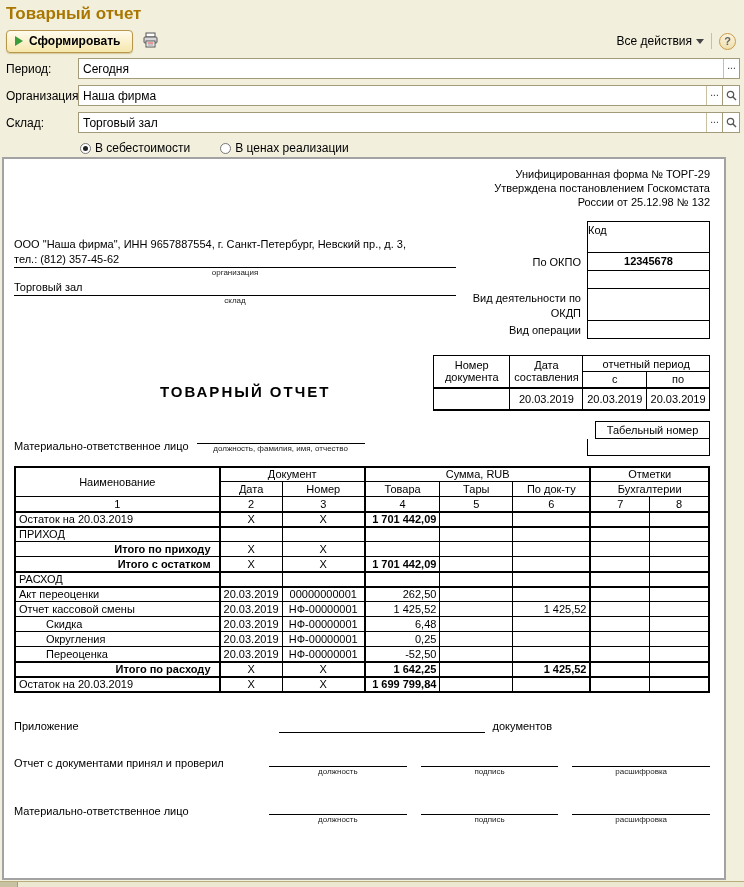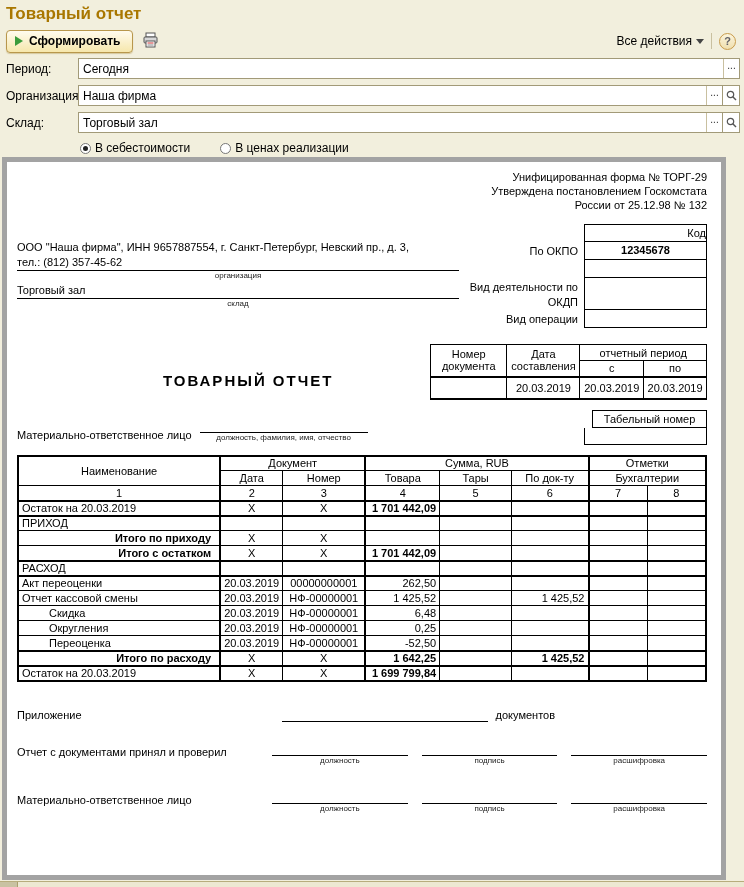--- a/index.html
+++ b/index.html
@@ -69,41 +69,41 @@
   .radio-row { display:flex; gap:30px; margin:2px 0 6px 80px; height:18px; }
   .radio-opt { display:flex; align-items:center; gap:4px; cursor:pointer; }
   .radio-circle {
     width:11px;height:11px;border-radius:50%;border:1px solid #777;background:#FFF;
     display:inline-flex;align-items:center;justify-content:center;
   }
   .radio-circle.sel::after { content:""; width:5px;height:5px;border-radius:50%;background:#222; }
   
   .doc {
     position:absolute; left:2px; right:18px; top:157px; bottom:7px;
-    background:#FFF; border:5px solid #a3a3a3; padding:6px 14px 12px 10px;
+    background:#FFF; border:2px solid #a3a3a3; padding:6px 14px 12px 10px;
     font-size:11px; overflow:hidden;
   }
   .ref-lines { text-align:right; line-height:14px; margin-top:2px; }
   
   .org-codes { display:flex; margin-top:12px; }
   .org-left { width:442px; flex:none; padding-top:16px; }
   .org-text { line-height:15px; }
   .u-line { border-bottom:1px solid #000; }
   .tiny-hint { font-size:8px; color:#222; text-align:center; line-height:10px; }
   .wh-line { line-height:15px; margin-top:2px; }
   .codes-block { flex:1; }
   .code-row { display:flex; align-items:stretch; }
   .code-label { flex:1; text-align:right; padding:2px 6px 0 0; line-height:15px; }
   .code-val {
     width:123px; flex:none; border:1px solid #000; margin-top:-1px;
     text-align:center; font-weight:bold; min-height:19px; line-height:17px;
   }
   .code-head {
-    width:123px; flex:none; border:1px solid #000; text-align:right;
-    font-weight:normal; height:18px; line-height:16px;
+    width:123px; flex:none; border:1px solid #000; text-align:left;
+    font-weight:normal; height:32px; line-height:16px;
   }
   
   .title-row { display:flex; margin-top:16px; }
   .big-title { font-size:15px; font-weight:bold; letter-spacing:2px; margin:28px 0 0 146px; }
   .doc-info { margin-left:auto; }
   table.grid { border-collapse:collapse; }
   table.grid th, table.grid td { border:1px solid #000; font-weight:normal; }
   .doc-info table { width:277px; }
   .doc-info th { font-size:11px; text-align:center; padding:0 2px; height:16px; }
   .doc-info td { height:22px; text-align:center; font-weight:bold; font-size:11px; }

